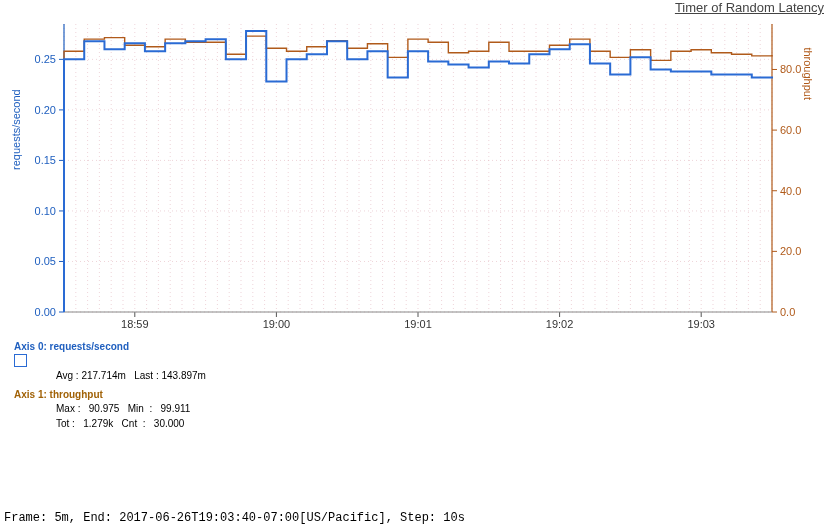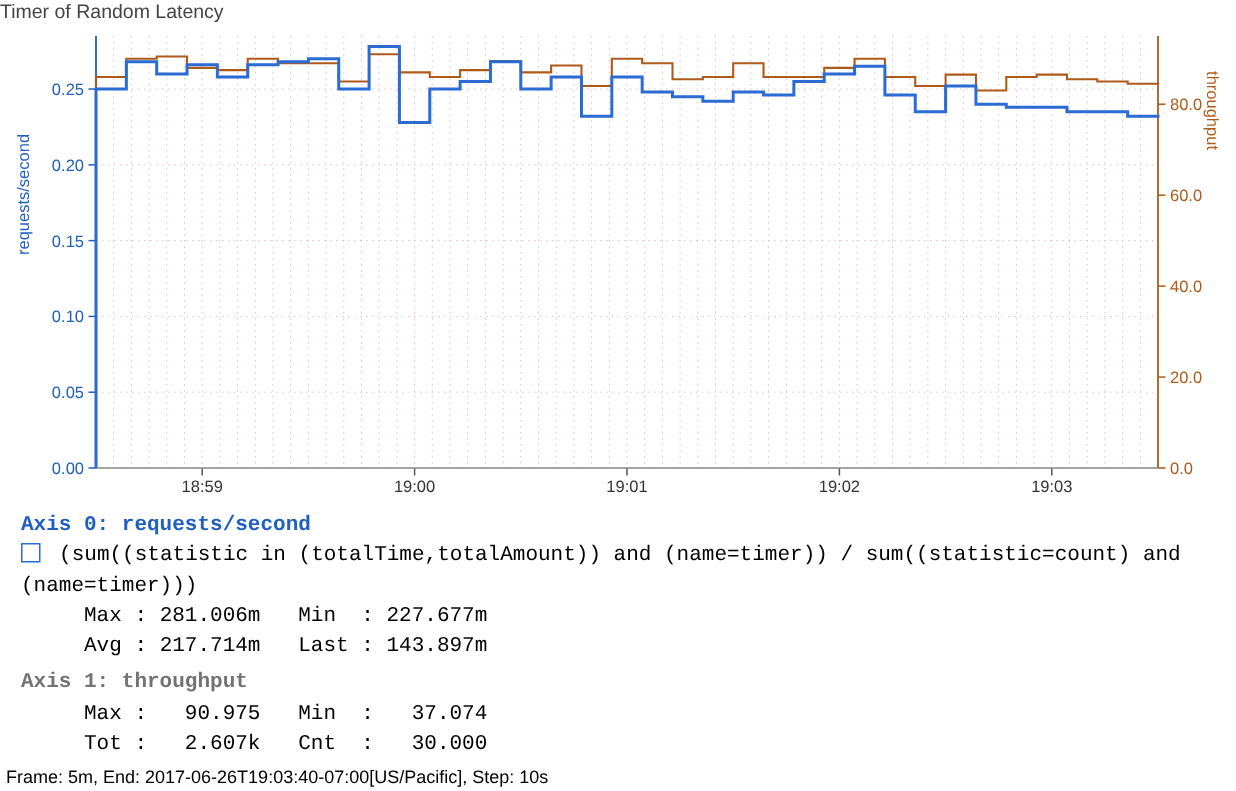--- a/index.html
+++ b/index.html
@@ -12,23 +12,24 @@
     background: #ffffff;
     color: #000000;
     overflow: hidden;
   }
   .root { width: 824px; height: 527px; position: relative; }
   .chart-title {
     position: absolute;
     top: 0;
     left: 0;
     right: 0;
-    text-align: left;
+    text-align: right;
     font-size: 13px;
     color: #444;
+    text-decoration: underline;
   }
   .chart-area {
     position: absolute;
     top: 18px;
     left: 0;
     width: 824px;
     height: 318px;
   }
   .chart-area svg { display:block; }
   .y-title-left {
@@ -48,42 +49,42 @@
     transform-origin: right top;
     color: #b05a1a;
     font-size: 11px;
   }
 
   .legend {
     position: absolute;
     left: 14px;
     top: 340px;
     right: 14px;
-    font-family: Liberation Mono, monospace;
-    font-size: 14px;
+    font-family: Liberation Sans, sans-serif;
+    font-size: 10px;
     line-height: 1.45;
   }
   .legend .axis-label-0 { color:#1f5fbf; font-weight:bold; }
-  .legend .axis-label-1 { color:#737373; font-weight:bold; }
+  .legend .axis-label-1 { color:#a16207; font-weight:bold; }
   .legend .swatch {
     display:inline-block;
     width:11px; height:11px;
     border:1px solid #444;
     background:#fff;
     margin-right:4px;
     vertical-align:middle;
     position:relative;
     top:-1px;
   }
   .legend .stat-row { padding-left: 42px; white-space: pre; }
   .frame-line {
     position:absolute;
     left:4px;
     bottom:2px;
-    font-family:Liberation Sans, sans-serif;
+    font-family:Liberation Mono, monospace;
     font-size:12px;
     margin-top:24px;
   }
 </style>
 </head>
 <body>
 <div class="root">
 
   <div class="chart-title">Timer of Random Latency</div>
 
@@ -197,24 +198,22 @@
         <line x1="64" y1="294" x2="772" y2="294" stroke="#888" stroke-width="1"></line>
         <path d="M 64 294 L 64 33.2842105263158 L 84.22857142857143 33.2842105263158 L 84.22857142857143 21.157894736842138 L 104.45714285714286 21.157894736842138 L 104.45714285714286 19.64210526315793 L 124.68571428571428 19.64210526315793 L 124.68571428571428 27.22105263157897 L 144.9142857142857 27.22105263157897 L 144.9142857142857 28.73684210526318 L 165.14285714285714 28.73684210526318 L 165.14285714285714 21.157894736842138 L 185.37142857142857 21.157894736842138 L 185.37142857142857 24.189473684210498 L 205.6 24.189473684210498 L 205.6 24.189473684210498 L 225.82857142857142 24.189473684210498 L 225.82857142857142 36.31578947368422 L 246.05714285714285 36.31578947368422 L 246.05714285714285 18.126315789473665 L 266.2857142857143 18.126315789473665 L 266.2857142857143 30.252631578947387 L 286.51428571428573 30.252631578947387 L 286.51428571428573 33.2842105263158 L 306.74285714285713 33.2842105263158 L 306.74285714285713 28.73684210526318 L 326.97142857142853 28.73684210526318 L 326.97142857142853 22.67368421052629 L 347.2 22.67368421052629 L 347.2 30.252631578947387 L 367.42857142857144 30.252631578947387 L 367.42857142857144 25.705263157894706 L 387.65714285714284 25.705263157894706 L 387.65714285714284 39.347368421052636 L 407.88571428571424 39.347368421052636 L 407.88571428571424 21.157894736842138 L 428.1142857142857 21.157894736842138 L 428.1142857142857 24.189473684210498 L 448.34285714285716 24.189473684210498 L 448.34285714285716 34.80000000000001 L 468.57142857142856 34.80000000000001 L 468.57142857142856 33.2842105263158 L 488.79999999999995 33.2842105263158 L 488.79999999999995 24.189473684210498 L 509.0285714285714 24.189473684210498 L 509.0285714285714 33.2842105263158 L 529.2571428571429 33.2842105263158 L 529.2571428571429 33.2842105263158 L 549.4857142857143 33.2842105263158 L 549.4857142857143 27.22105263157897 L 569.7142857142857 27.22105263157897 L 569.7142857142857 21.157894736842138 L 589.9428571428571 21.157894736842138 L 589.9428571428571 33.2842105263158 L 610.1714285714286 33.2842105263158 L 610.1714285714286 39.347368421052636 L 630.4 39.347368421052636 L 630.4 31.76842105263154 L 650.6285714285714 31.76842105263154 L 650.6285714285714 42.37894736842105 L 670.8571428571429 42.37894736842105 L 670.8571428571429 33.2842105263158 L 691.0857142857143 33.2842105263158 L 691.0857142857143 31.76842105263154 L 711.3142857142857 31.76842105263154 L 711.3142857142857 34.80000000000001 L 731.5428571428571 34.80000000000001 L 731.5428571428571 36.31578947368422 L 751.7714285714285 36.31578947368422 L 751.7714285714285 37.83157894736843 L 772 37.83157894736843 L 772 36.9221052631579" fill="none" stroke="#b05a1a" stroke-width="1.4"></path>
         <path d="M 64 294 L 64 41.36842105263156 L 84.22857142857143 41.36842105263156 L 84.22857142857143 23.178947368421007 L 104.45714285714286 23.178947368421007 L 104.45714285714286 31.26315789473682 L 124.68571428571428 31.26315789473682 L 124.68571428571428 25.19999999999999 L 144.9142857142857 25.19999999999999 L 144.9142857142857 33.284210526315746 L 165.14285714285714 33.284210526315746 L 165.14285714285714 25.19999999999999 L 185.37142857142857 25.19999999999999 L 185.37142857142857 23.178947368421007 L 205.6 23.178947368421007 L 205.6 21.15789473684208 L 225.82857142857142 21.15789473684208 L 225.82857142857142 41.36842105263156 L 246.05714285714285 41.36842105263156 L 246.05714285714285 13.073684210526267 L 266.2857142857143 13.073684210526267 L 266.2857142857143 63.599999999999994 L 286.51428571428573 63.599999999999994 L 286.51428571428573 41.36842105263156 L 306.74285714285713 41.36842105263156 L 306.74285714285713 36.31578947368416 L 326.97142857142853 36.31578947368416 L 326.97142857142853 23.178947368421007 L 347.2 23.178947368421007 L 347.2 41.36842105263156 L 367.42857142857144 41.36842105263156 L 367.42857142857144 33.284210526315746 L 387.65714285714284 33.284210526315746 L 387.65714285714284 59.55789473684209 L 407.88571428571424 59.55789473684209 L 407.88571428571424 33.284210526315746 L 428.1142857142857 33.284210526315746 L 428.1142857142857 43.389473684210515 L 448.34285714285716 43.389473684210515 L 448.34285714285716 46.42105263157896 L 468.57142857142856 46.42105263157896 L 468.57142857142856 49.45263157894735 L 488.79999999999995 49.45263157894735 L 488.79999999999995 43.389473684210515 L 509.0285714285714 43.389473684210515 L 509.0285714285714 45.41052631578947 L 529.2571428571429 45.41052631578947 L 529.2571428571429 36.31578947368416 L 549.4857142857143 36.31578947368416 L 549.4857142857143 31.26315789473682 L 569.7142857142857 31.26315789473682 L 569.7142857142857 26.210526315789423 L 589.9428571428571 26.210526315789423 L 589.9428571428571 45.41052631578947 L 610.1714285714286 45.41052631578947 L 610.1714285714286 56.52631578947367 L 630.4 56.52631578947367 L 630.4 39.34736842105261 L 650.6285714285714 39.34736842105261 L 650.6285714285714 51.4736842105263 L 670.8571428571429 51.4736842105263 L 670.8571428571429 53.494736842105254 L 691.0857142857143 53.494736842105254 L 691.0857142857143 53.494736842105254 L 711.3142857142857 53.494736842105254 L 711.3142857142857 56.52631578947367 L 731.5428571428571 56.52631578947367 L 731.5428571428571 56.52631578947367 L 751.7714285714285 56.52631578947367 L 751.7714285714285 59.55789473684209 L 772 59.55789473684209 L 772 58.547368421052596" fill="none" stroke="#2a6bd4" stroke-width="2"></path>
       </svg>
   </div>
 
   <div class="legend">
     <div class="axis-label-0">Axis 0: requests/second</div>
     <div>
       <span class="swatch" style="border-color:#2a6bd4"></span>
-      <span>(sum((statistic in (totalTime,totalAmount)) and (name=timer)) / sum((statistic=count) and (name=timer)))</span>
     </div>
-    <div class="stat-row"><span>Max : </span><span>281.006m</span><span>   Min  : </span><span>227.677m</span></div>
     <div class="stat-row"><span>Avg : </span><span>217.714m</span><span>   Last : </span><span>143.897m</span></div>
 
     <div class="axis-label-1" style="margin-top:4px">Axis 1: throughput</div>
-    <div class="stat-row"><span>Max :   </span><span>90.975</span><span>   Min  :   </span><span>37.074</span></div>
-    <div class="stat-row"><span>Tot :   </span><span>2.607k</span><span>   Cnt  :   </span><span>30.000</span></div>
+    <div class="stat-row"><span>Max :   </span><span>90.975</span><span>   Min  :   </span><span>99.911</span></div>
+    <div class="stat-row"><span>Tot :   </span><span>1.279k</span><span>   Cnt  :   </span><span>30.000</span></div>
   </div>
 
   <div class="frame-line">Frame: 5m, End: 2017-06-26T19:03:40-07:00[US/Pacific], Step: 10s</div>
 </div>
 
 </body></html>

